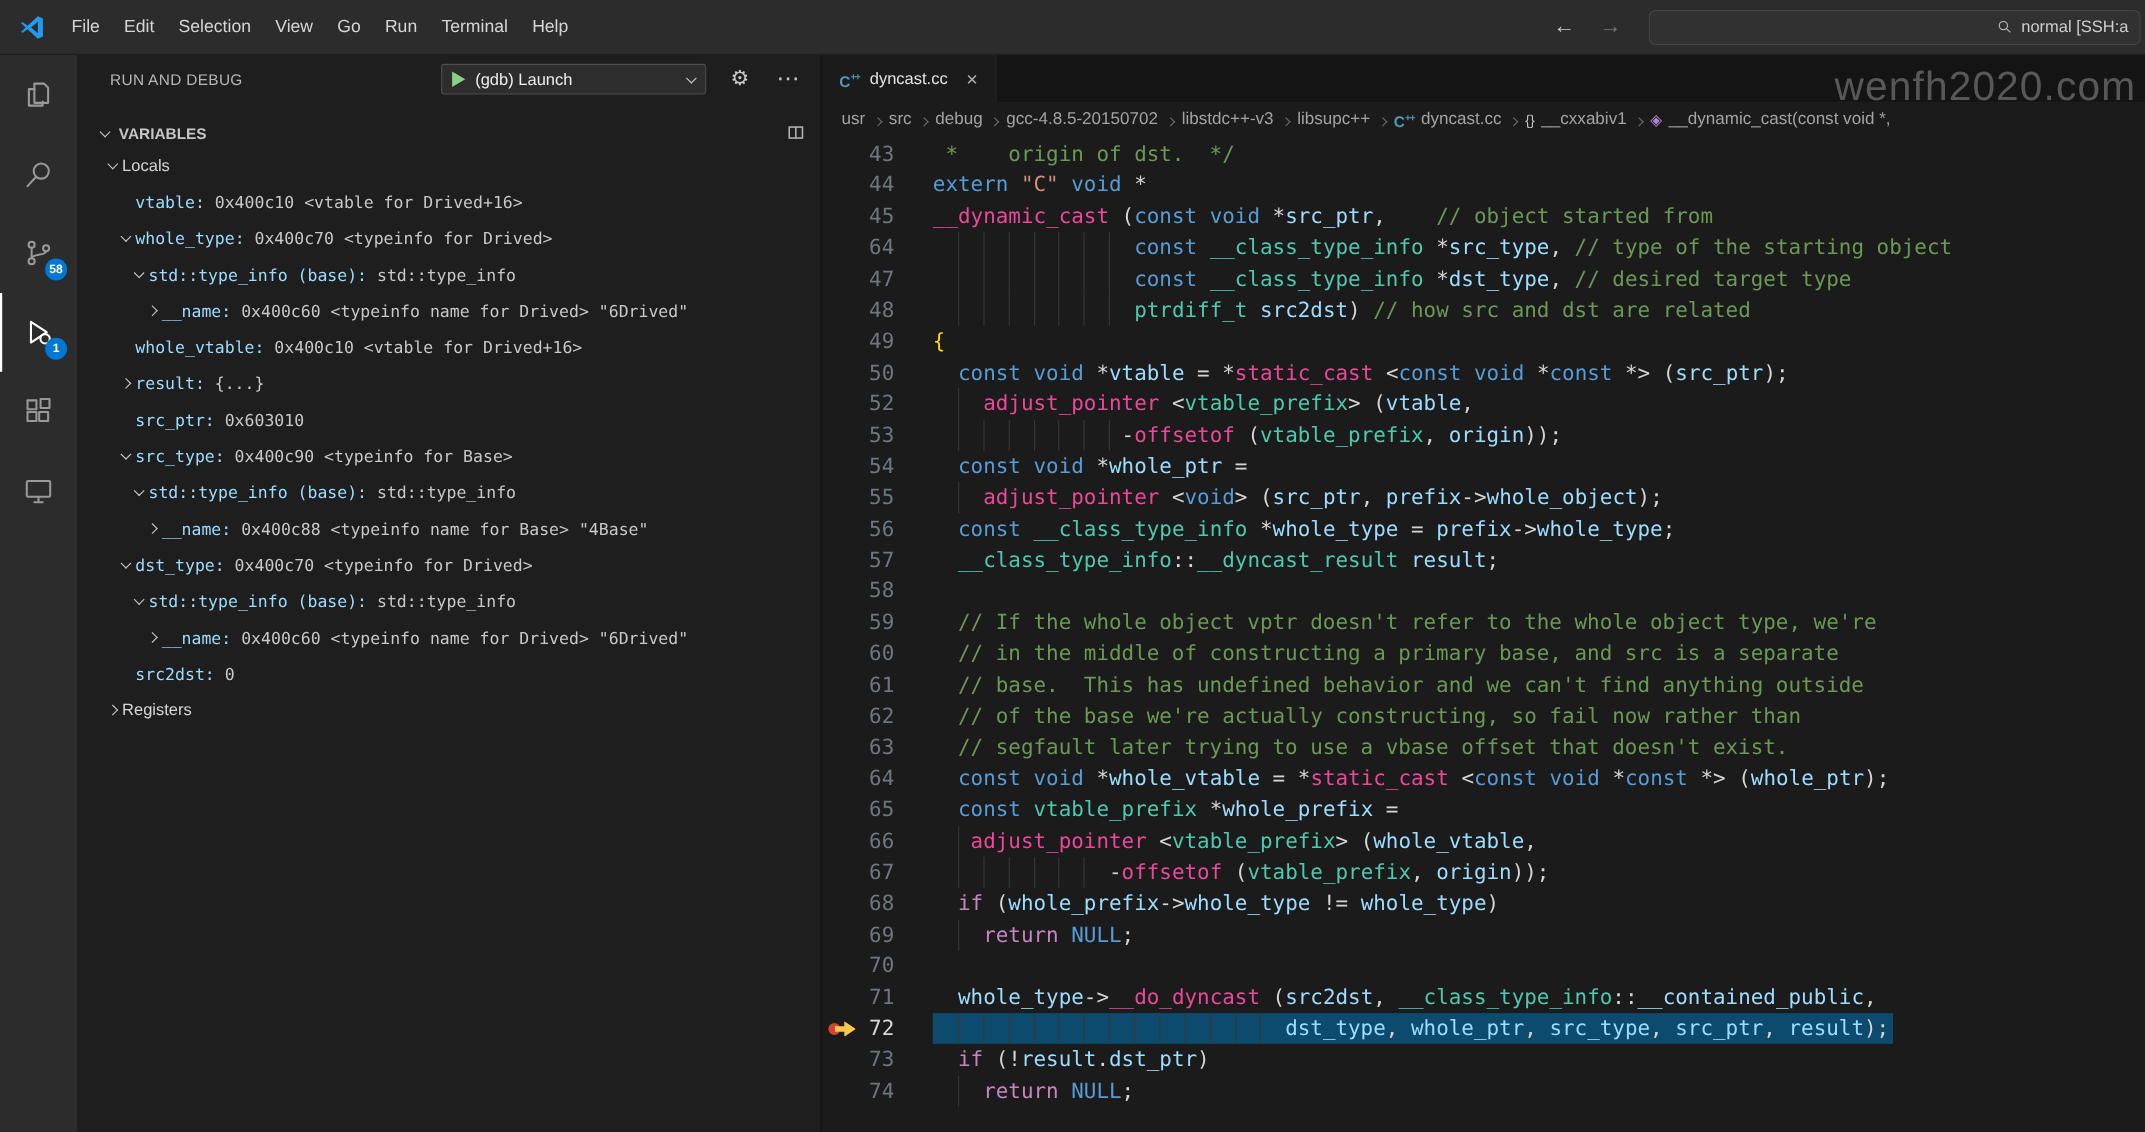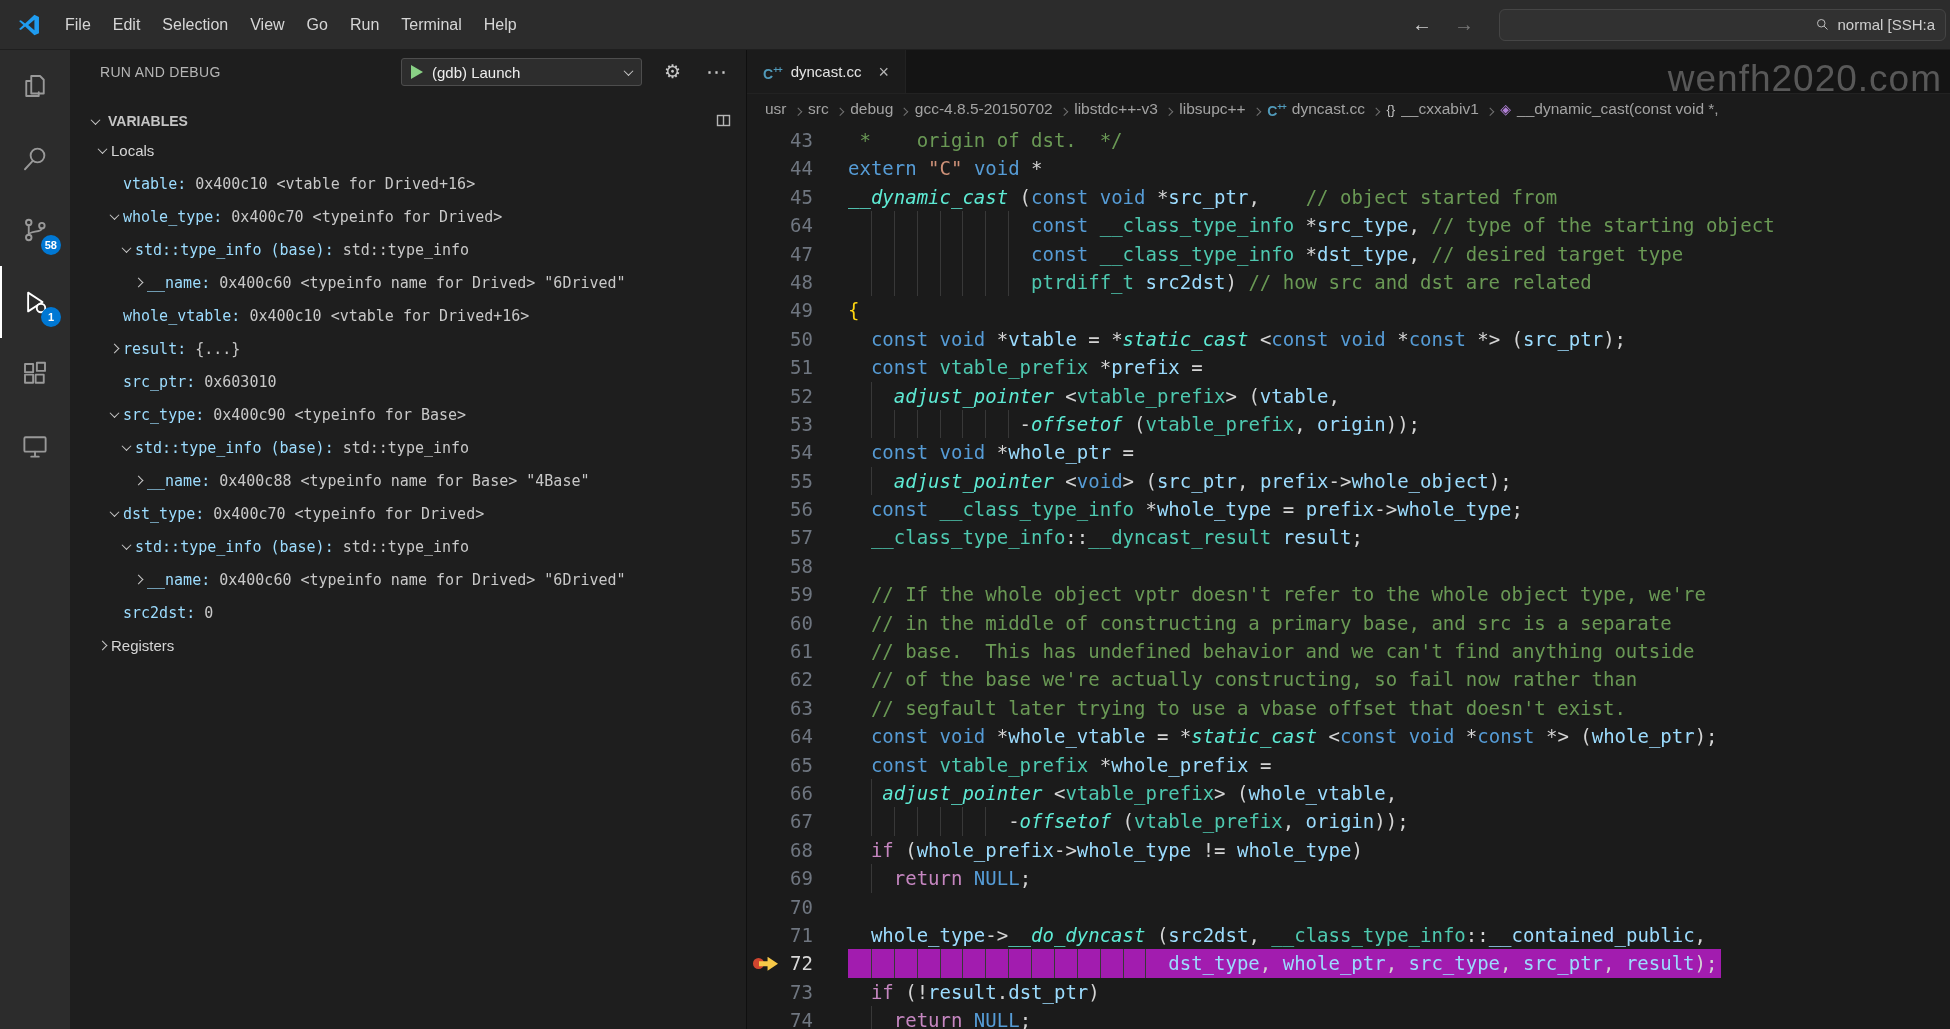--- a/index.html
+++ b/index.html
@@ -81,29 +81,29 @@
   .bc-sep .chev{ width:5.5px; height:5.5px; border-color:#6f6f6f; }
   .bc-ic.braces{ color:#c5c5c5; font-size:13px; }
   .bc-ic.method{ color:#b180d7; font-size:14px; }
   
   .code{ position:absolute; top:76px; left:0; right:0; }
   .code-row{ height:28.4px; display:flex; align-items:center; font-family:"DejaVu Sans Mono",monospace; font-size:19px; line-height:28.4px; }
   .g-arrow{ width:19px; height:28.4px; margin-left:11px; flex:none; position:relative; }
   .g-num{ width:36px; flex:none; text-align:right; color:#6f7680; font-size:19px; }
   .code-row.current .g-num{ color:#d8d8d8; }
   .code-content{ margin-left:35px; white-space:pre; position:relative; display:inline-block; height:28.4px; padding-right:4px; }
-  .code-row.current .code-content{ background:#a21caf; }
+  .code-row.current .code-content{ background:#0c4a6e; }
   .guide{ position:absolute; top:0; bottom:0; width:1px; background:#383838; }
   .bp-dot{ position:absolute; left:-5px; top:9px; width:11px; height:11px; border-radius:50%; background:#d0452f; }
   .cur-arrow{
     position:absolute; left:1px; top:7.5px; width:19px; height:14px; background:#f7c948;
     clip-path:polygon(0 32%,45% 32%,45% 0,100% 50%,45% 100%,45% 68%,0 68%);
   }
   .tk-kw{ color:#569cd6; } .tk-ctrl{ color:#c586c0; } .tk-type{ color:#4ec9b0; }
-  .tk-fn{ color:#5eead4;font-style:italic; } .tk-var{ color:#9cdcfe; } .tk-cm{ color:#6a9955; }
+  .tk-fn{ color:#ec4899; } .tk-var{ color:#9cdcfe; } .tk-cm{ color:#6a9955; }
   .tk-str{ color:#ce9178; } .tk-pn{ color:#d4d4d4; } .tk-gold{ color:#ffd710; }
 </style>
 </head>
 <body>
 
 <div class="app">
 
   <div class="titlebar">
     <span class="logo">
       <svg viewBox="0 0 24 24">
@@ -392,25 +392,20 @@
             <span class="g-num">49</span>
             <span class="code-content"><span class="tk-gold">{</span></span>
           </div>
           <div class="code-row">
             <span class="g-arrow"></span>
             <span class="g-num">50</span>
             <span class="code-content"><span class="tk-pn">  </span><span class="tk-kw">const</span><span class="tk-pn"> </span><span class="tk-kw">void</span><span class="tk-pn"> *</span><span class="tk-var">vtable</span><span class="tk-pn"> = *</span><span class="tk-fn">static_cast</span><span class="tk-pn"> &lt;</span><span class="tk-kw">const</span><span class="tk-pn"> </span><span class="tk-kw">void</span><span class="tk-pn"> *</span><span class="tk-kw">const</span><span class="tk-pn"> *&gt; (</span><span class="tk-var">src_ptr</span><span class="tk-pn">);</span></span>
           </div>
           <div class="code-row">
             <span class="g-arrow"></span>
-            <span class="g-num">51</span>
-            <span class="code-content"><span class="tk-pn">  </span><span class="tk-kw">const</span><span class="tk-pn"> </span><span class="tk-type">vtable_prefix</span><span class="tk-pn"> *</span><span class="tk-var">prefix</span><span class="tk-pn"> =</span></span>
-          </div>
-          <div class="code-row">
-            <span class="g-arrow"></span>
             <span class="g-num">52</span>
             <span class="code-content"><span class="guide" style="left: 2ch;"></span><span class="tk-pn">    </span><span class="tk-fn">adjust_pointer</span><span class="tk-pn"> &lt;</span><span class="tk-type">vtable_prefix</span><span class="tk-pn">&gt; (</span><span class="tk-var">vtable</span><span class="tk-pn">,</span></span>
           </div>
           <div class="code-row">
             <span class="g-arrow"></span>
             <span class="g-num">53</span>
             <span class="code-content"><span class="guide" style="left: 2ch;"></span><span class="guide" style="left: 4ch;"></span><span class="guide" style="left: 6ch;"></span><span class="guide" style="left: 8ch;"></span><span class="guide" style="left: 10ch;"></span><span class="guide" style="left: 12ch;"></span><span class="guide" style="left: 14ch;"></span><span class="tk-pn">               -</span><span class="tk-fn">offsetof</span><span class="tk-pn"> (</span><span class="tk-type">vtable_prefix</span><span class="tk-pn">, </span><span class="tk-var">origin</span><span class="tk-pn">));</span></span>
           </div>
           <div class="code-row">
             <span class="g-arrow"></span>

